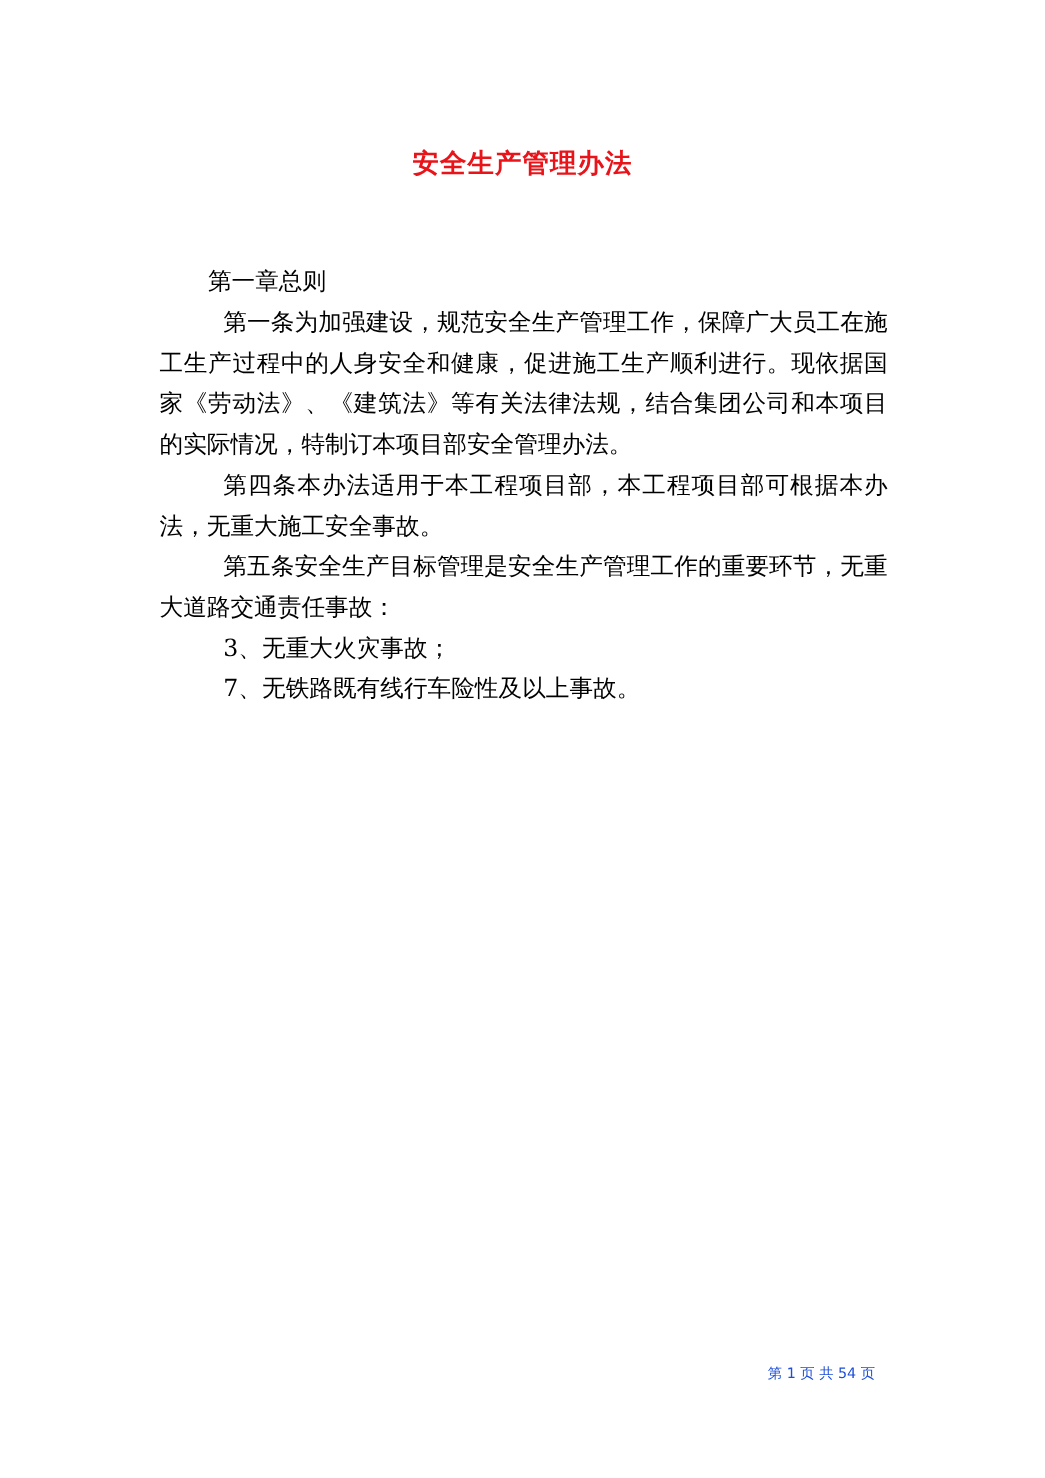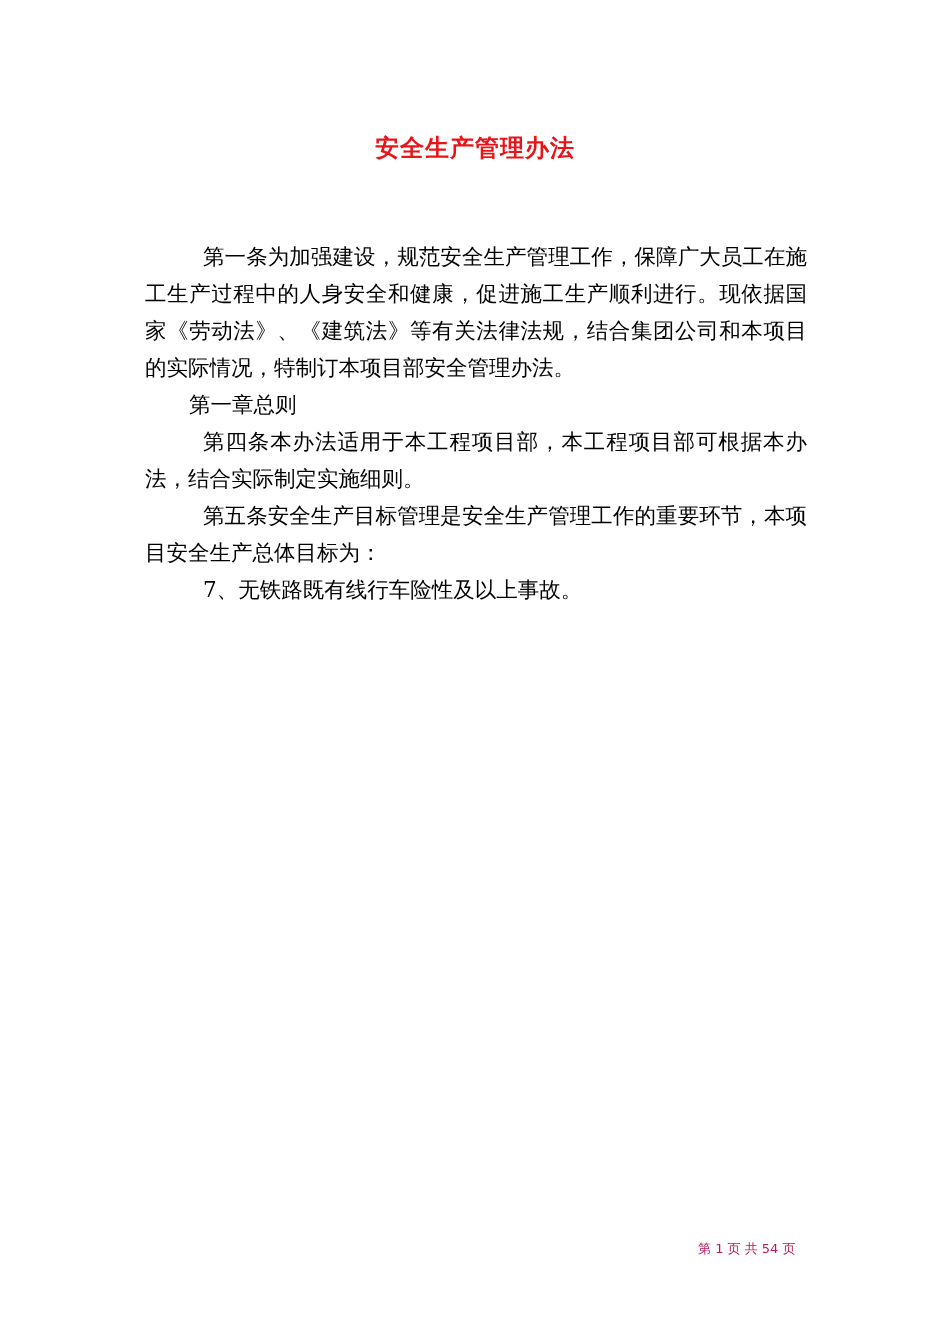--- a/index.html
+++ b/index.html
@@ -6,31 +6,32 @@
     body { width: 950px; height: 1344px; position: relative; overflow: hidden;
       font-family: "DejaVu Serif", "Liberation Serif", serif; color: #000; }
     .page { position: absolute; left: 0; top: 0; width: 950px; height: 1344px; background: #fff; }
     .title { position: absolute; left: 0; width: 950px; top: 132px; text-align: center;
       color: #e8141a; font-size: 24px; font-weight: bold; letter-spacing: 1px;
       font-family: "DejaVu Sans", "Liberation Sans", sans-serif; }
     .body { position: absolute; left: 145px; top: 238px; width: 662px; }
     .p { font-size: 21.5px; line-height: 37px; text-align: justify; margin: 0; word-break: break-all; }
     .indent { text-indent: 44px; }
     .indent2 { text-indent: 58px; }
-    .footer { position: absolute; left: 698px; top: 1240px; font-size: 13px; color: #be185d;
+    .footer { position: absolute; left: 698px; top: 1240px; font-size: 13px; color: #1d4ed8;
       font-family: "DejaVu Sans", "Liberation Sans", sans-serif; }
   </style>
 </head>
 <body>
 
 <div class="page">
   <div class="title">安全生产管理办法</div>
 
   <div class="body">
+    <p class="p indent">第一章总则</p>
     <p class="p indent2">第一条为加强建设，规范安全生产管理工作，保障广大员工在施工生产过程中的人身安全和健康，促进施工生产顺利进行。现依据国家《劳动法》、《建筑法》等有关法律法规，结合集团公司和本项目的实际情况，特制订本项目部安全管理办法。</p>
-    <p class="p indent">第一章总则</p>
-    <p class="p indent2">第四条本办法适用于本工程项目部，本工程项目部可根据本办法，结合实际制定实施细则。</p>
-    <p class="p indent2">第五条安全生产目标管理是安全生产管理工作的重要环节，本项目安全生产总体目标为：</p>
+    <p class="p indent2">第四条本办法适用于本工程项目部，本工程项目部可根据本办法，无重大施工安全事故。</p>
+    <p class="p indent2">第五条安全生产目标管理是安全生产管理工作的重要环节，无重大道路交通责任事故：</p>
+    <p class="p indent2">3、无重大火灾事故；</p>
     <p class="p indent2">7、无铁路既有线行车险性及以上事故。</p>
   </div>
 
   <div class="footer">第 1 页 共 54 页</div>
 </div>
 
 </body></html>

